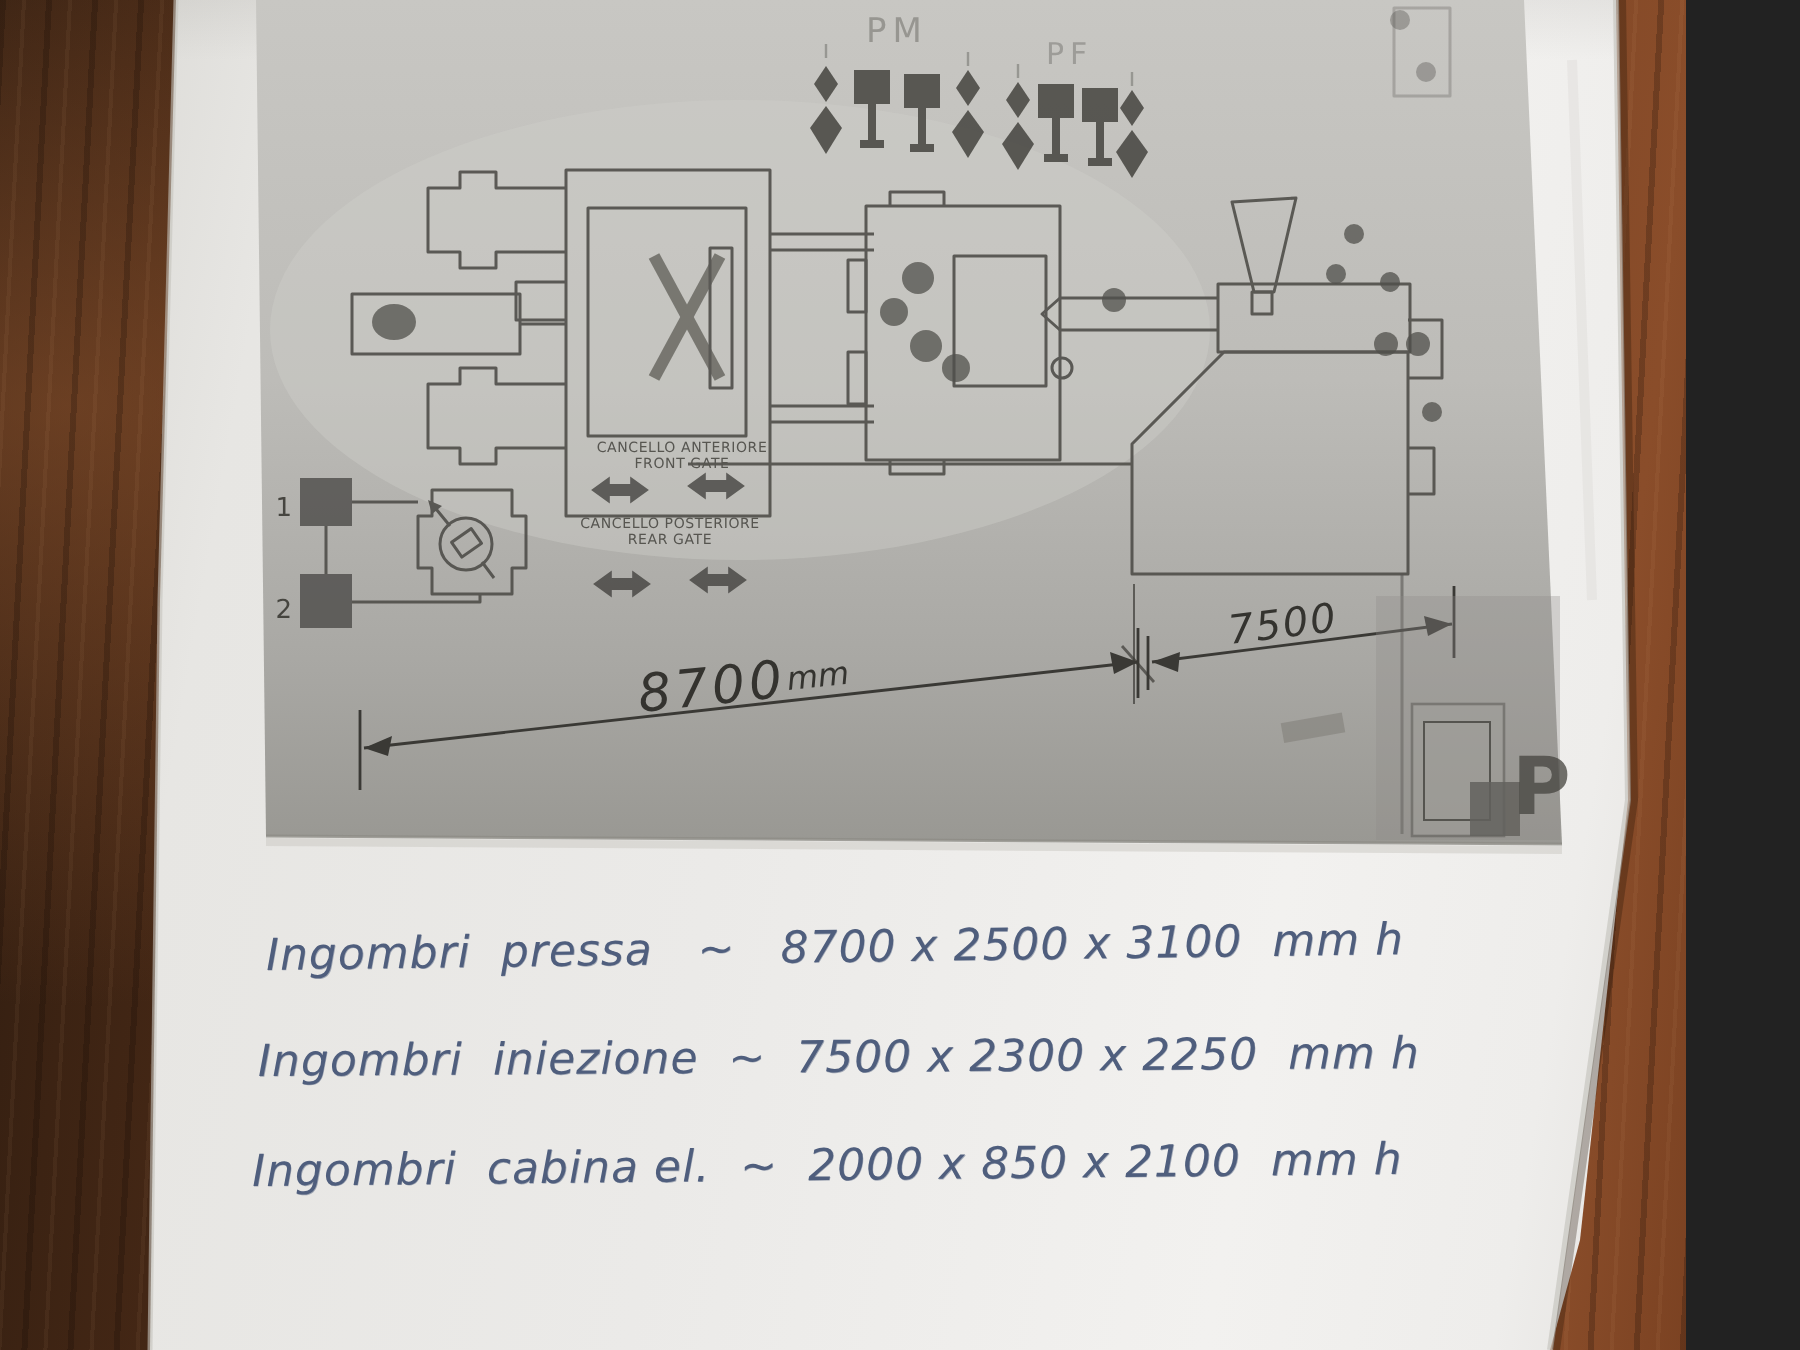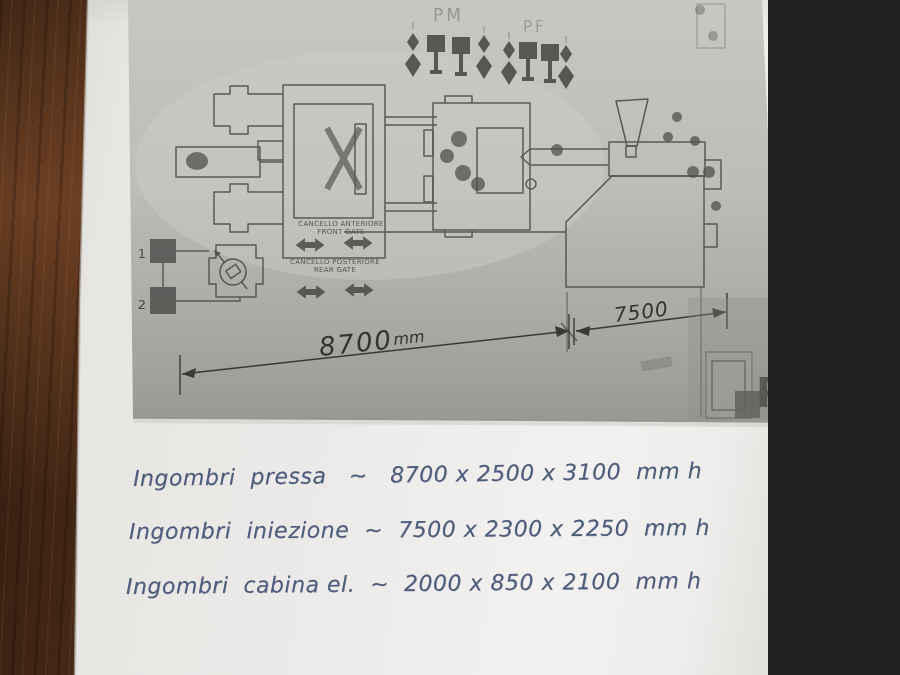--- a/index.html
+++ b/index.html
@@ -1,16 +1,16 @@
 <!DOCTYPE html>
 <html><head>
 <meta charset="utf-8">
 <style>
   html,body{margin:0;padding:0;background:#222;}
-  .scene{position:relative;width:768px;height:675px;overflow:hidden;
+  .scene{position:relative;width:843px;height:675px;overflow:hidden;
     font-family:"DejaVu Sans",sans-serif;text-align:center;}
   
   .desk{position:absolute;inset:0;
     background-color:#5e341c;
     background-image:
       repeating-linear-gradient(93deg, rgba(15,6,2,.22) 0px, rgba(15,6,2,.22) 3px,
         rgba(0,0,0,0) 3px, rgba(0,0,0,0) 11px,
         rgba(255,200,150,.05) 11px, rgba(255,200,150,.05) 13px,
         rgba(0,0,0,0) 13px, rgba(0,0,0,0) 23px),
       radial-gradient(ellipse at 4% 30%, rgba(170,100,55,.45), rgba(0,0,0,0) 45%),

